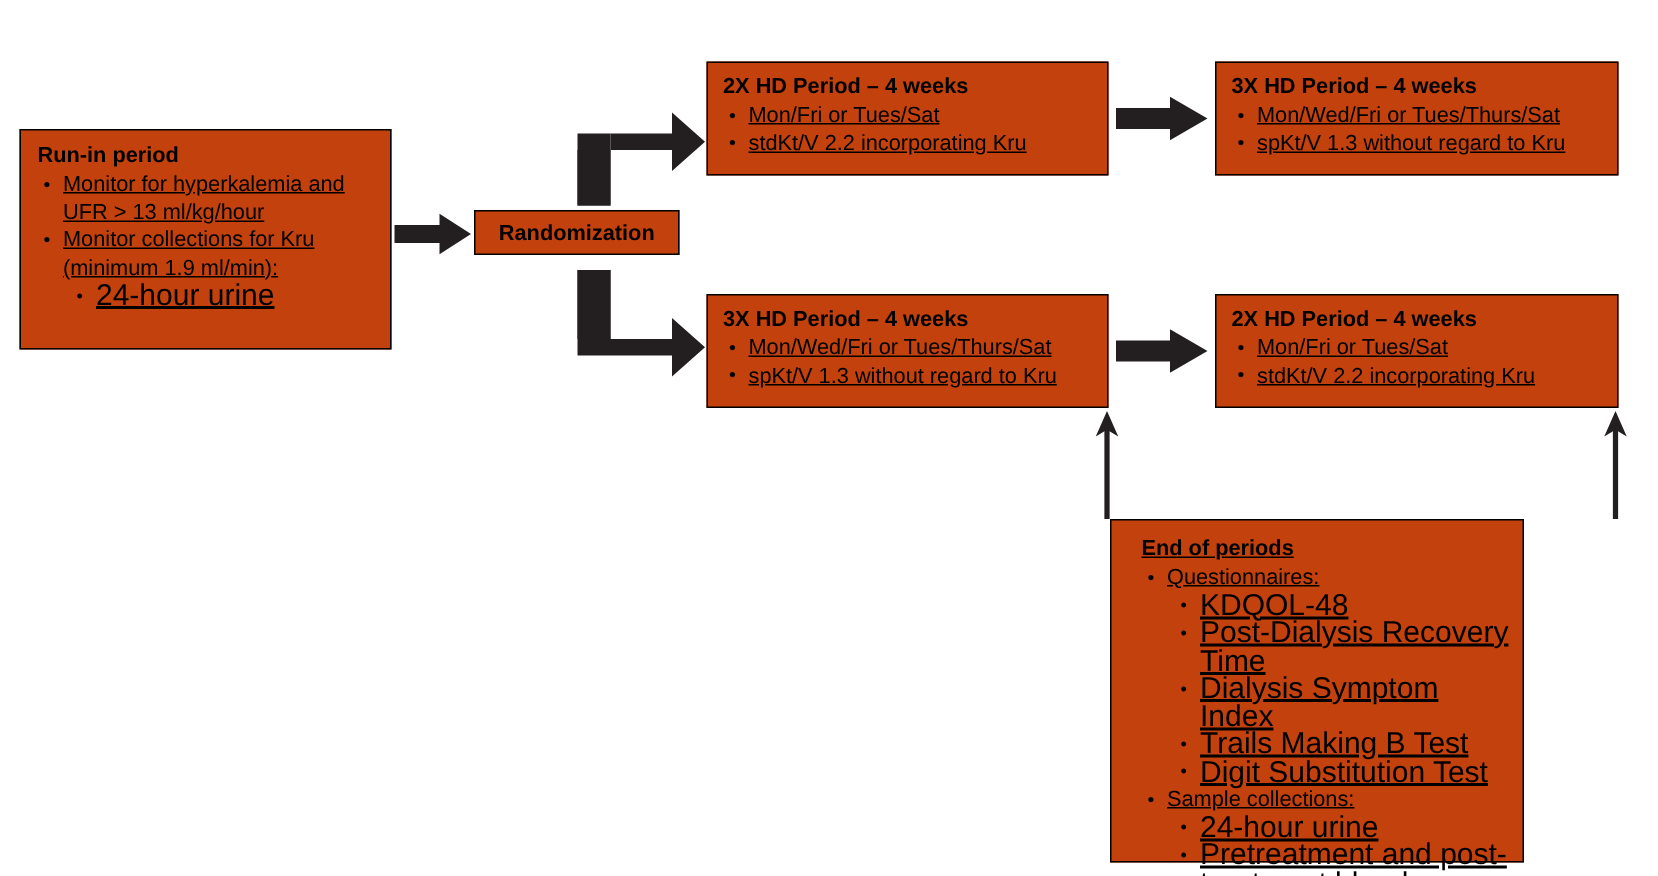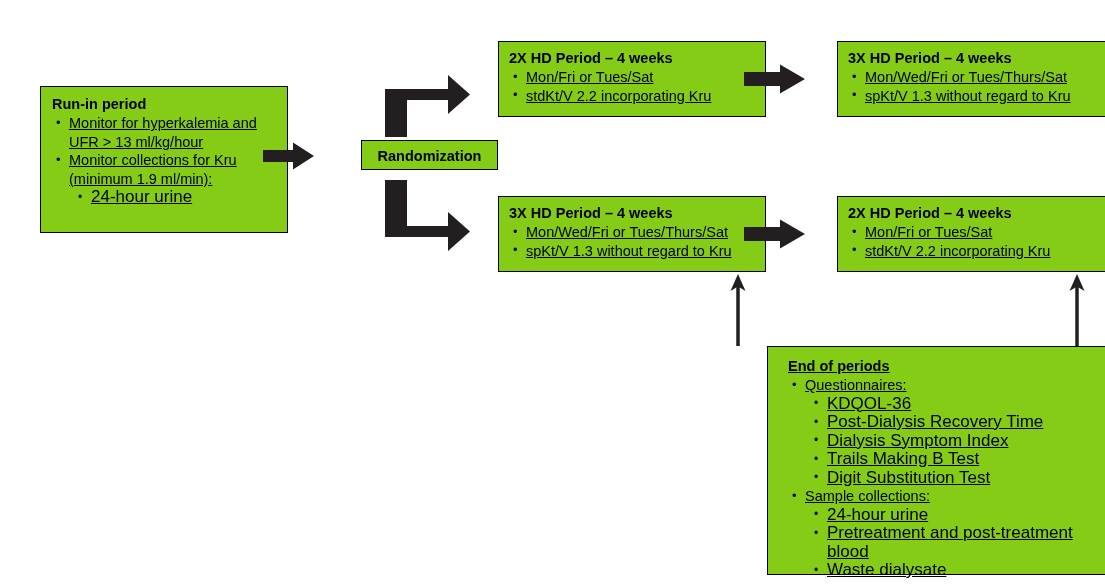--- a/index.html
+++ b/index.html
@@ -15,22 +15,21 @@
     position: relative;
     width: 1105px;
     height: 584px;
     background: #ffffff;
     overflow: hidden;
   }
   .box {
     position: absolute;
     box-sizing: border-box;
     border: 1.5px solid #000000;
-    background: #84cc16;
-    margin-left: 27px;
+    background: #c2410c;
   }
   .box-inner {
     padding: 7px 8px 7px 10px;
   }
   .title {
     font-weight: bold;
     font-size: 14.5px;
     line-height: 18px;
     margin: 0 0 1px 0;
     white-space: nowrap;
@@ -61,58 +60,58 @@
     top: -0.5px;
     font-size: 13px;
   }
   ul.lvl2 {
     list-style: none;
     margin: 0;
     padding: 0;
   }
   ul.lvl2 > li {
     position: relative;
-    font-size: 17px;
+    font-size: 20px;
     line-height: 18.5px;
     padding-left: 22px;
     margin: 0;
   }
   ul.lvl2 > li::before {
     content: "\2022";
     position: absolute;
     left: 9px;
     top: -0.5px;
     font-size: 12px;
   }
   .cont {
     display: block;
   }
 
   
   #box-runin { left: 13px; top: 86px; width: 248px; height: 147px; }
   #box-runin .box-inner { padding: 8px 6px 0 11px; }
 
   
-  #box-random { left: 334px; top: 140px; width: 137px; height: 30px; }
+  #box-random { left: 316px; top: 140px; width: 137px; height: 30px; }
   #box-random .rtitle {
     font-weight: bold;
     font-size: 14.5px;
     line-height: 30px;
     text-align: center;
     white-space: nowrap;
   }
 
   
   #box-p1 { left: 471px; top: 41px; width: 268px; height: 76px; }
   #box-p2 { left: 810px; top: 41px; width: 269px; height: 76px; }
   #box-p3 { left: 471px; top: 196px; width: 268px; height: 76px; }
   #box-p4 { left: 810px; top: 196px; width: 269px; height: 76px; }
 
   
-  #box-end { left: 740px; top: 346px; width: 344px; height: 229px; }
+  #box-end { left: 740px; top: 346px; width: 276px; height: 229px; }
   #box-end .box-inner { padding: 10px 6px 6px 20px; }
 
   
   .arrow-svg {
     position: absolute;
     overflow: visible;
   }
   .ashape { fill: #231f20; }
   .aline { stroke: #231f20; fill: none; }
 </style>
@@ -217,21 +216,21 @@
     <path class="ashape" d="M10,0 L17.5,17 L10,12.5 L2.5,17 Z"></path>
   </svg>
 
   <div class="box" id="box-end">
     <div class="box-inner">
       <div class="title underline">End of periods</div>
       <ul class="lvl1">
         <li>
           <span class="btxt">Questionnaires:</span>
           <ul class="lvl2">
-            <li>KDQOL-36</li>
+            <li>KDQOL-48</li>
             <li>Post-Dialysis Recovery Time</li>
             <li>Dialysis Symptom Index</li>
             <li>Trails Making B Test</li>
             <li>Digit Substitution Test</li>
           </ul>
         </li>
         <li>
           <span class="btxt">Sample collections:</span>
           <ul class="lvl2">
             <li>24-hour urine</li>

